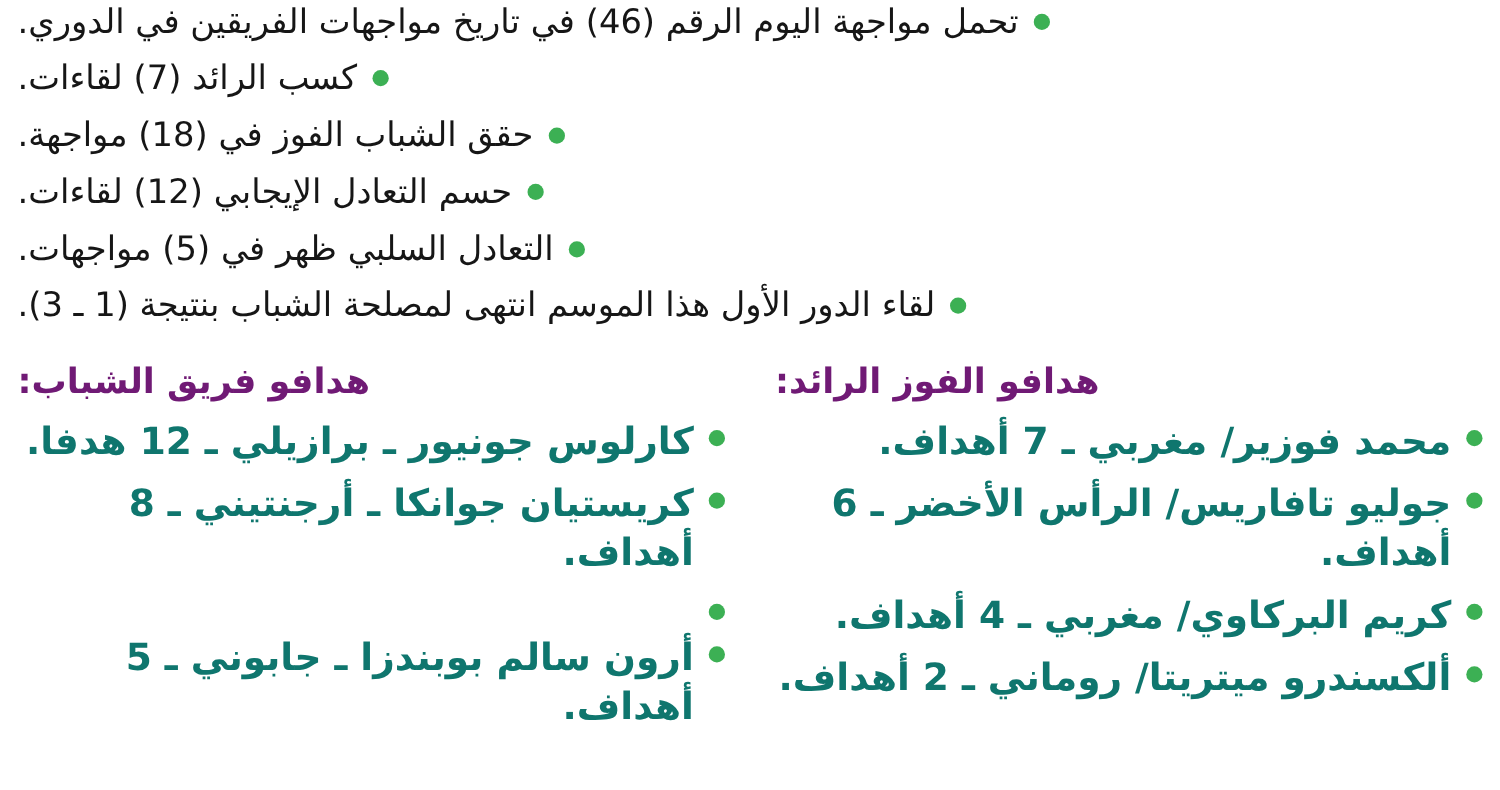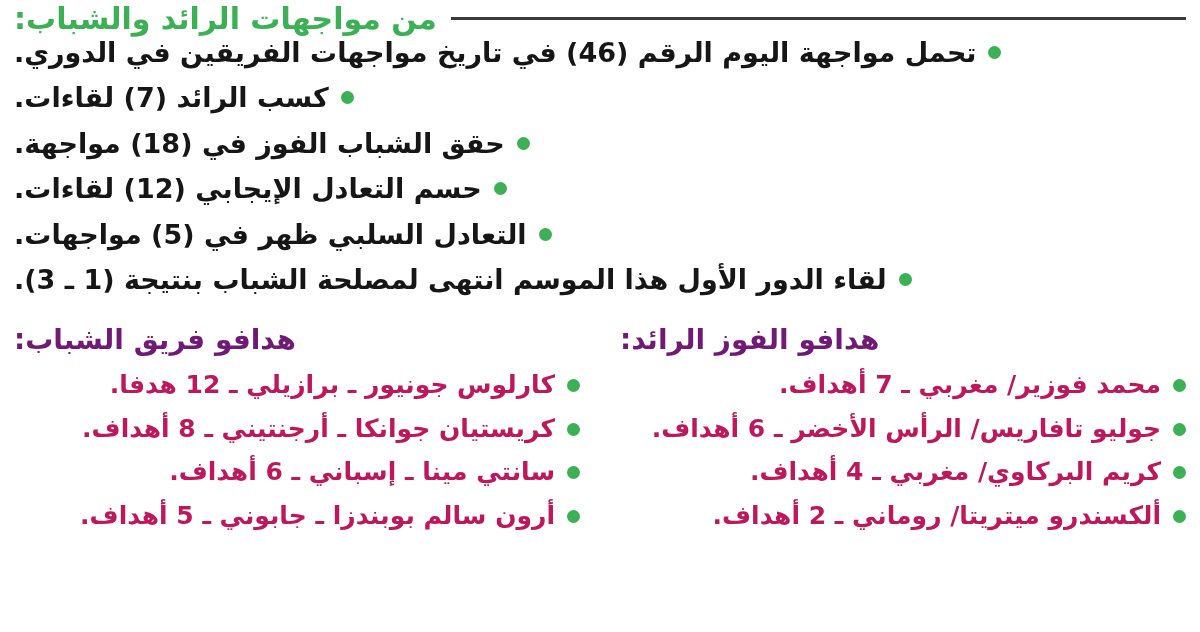--- a/index.html
+++ b/index.html
@@ -62,21 +62,21 @@
     width: 13px;
     height: 13px;
     border-radius: 50%;
     background: #3cb054;
     margin-top: 11px;
   }
   .li-text {
     font-size: 27px;
     line-height: 1.35;
     color: #161616;
-    font-weight: 700;
+    font-weight: 400;
   }
 
   
   .top-list {
     margin-top: 14px;
     padding-left: 6px;
   }
   .top-list li {
     justify-content: flex-start;
   }
@@ -114,39 +114,35 @@
   }
   .scorers li {
     display: flex;
     flex-direction: row;
     align-items: flex-start;
     gap: 12px;
     margin-bottom: 11px;
     justify-content: flex-start;
   }
   .scorers .s-text {
-    font-size: 25px;
+    font-size: 30px;
     line-height: 1.3;
-    color: #be185d;
+    color: #0f766e;
     font-weight: 600;
   }
   .scorers .dot { margin-top: 10px; }
 
   
   .col .scorers li { direction: rtl; }
 </style>
 </head>
 <body>
 
 <div class="page">
 
-  <div class="head-row">
-    <div class="head-rule"></div>
-    <div class="head-title">من مواجهات الرائد والشباب:</div>
-  </div>
 
   <ul class="bullets top-list">
     <li>
       <div class="row-inner">
         <span class="dot"></span>
         <span class="li-text">تحمل مواجهة اليوم الرقم (46) في تاريخ مواجهات الفريقين في الدوري.</span>
       </div>
     </li>
     <li>
       <div class="row-inner">
@@ -210,21 +206,20 @@
         <li>
           <span class="dot"></span>
           <span class="s-text">كارلوس جونيور ـ برازيلي ـ 12 هدفا.</span>
         </li>
         <li>
           <span class="dot"></span>
           <span class="s-text">كريستيان جوانكا ـ أرجنتيني ـ 8 أهداف.</span>
         </li>
         <li>
           <span class="dot"></span>
-          <span class="s-text">سانتي مينا ـ إسباني ـ 6 أهداف.</span>
         </li>
         <li>
           <span class="dot"></span>
           <span class="s-text">أرون سالم بوبندزا ـ جابوني ـ 5 أهداف.</span>
         </li>
       </ul>
     </div>
 
   </div>
 </div>

